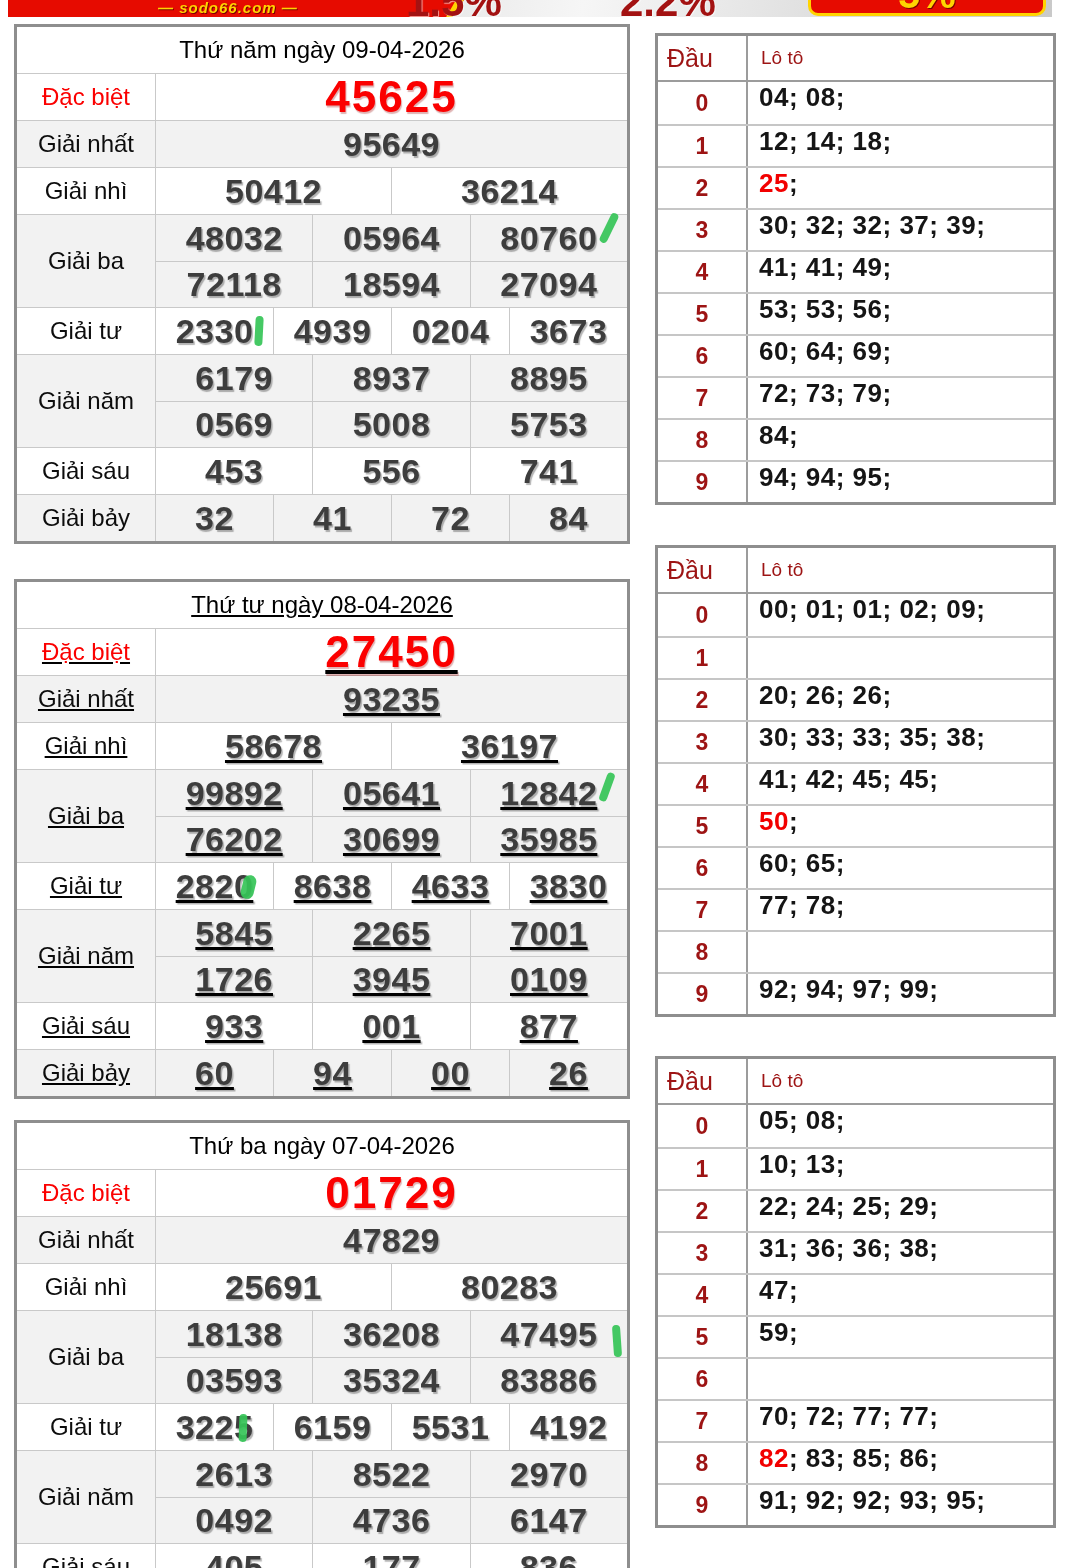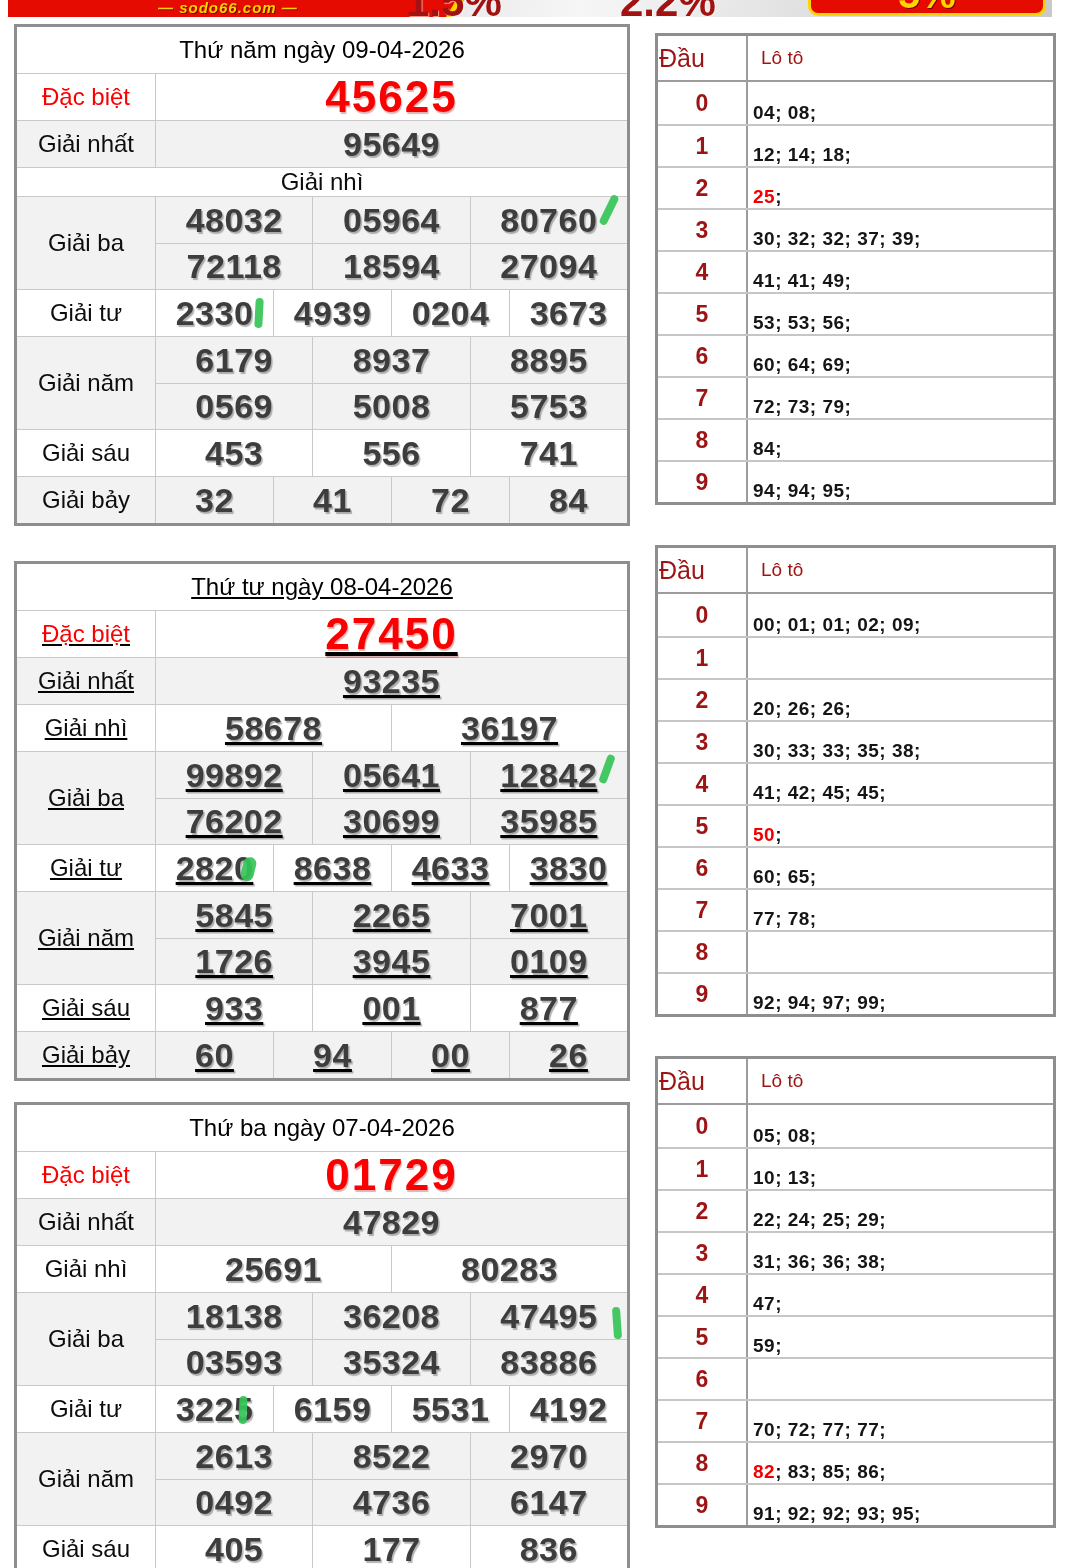--- a/index.html
+++ b/index.html
@@ -46,28 +46,28 @@
            font-weight:bold;font-size:34px;color:var(--number-dark);
            text-shadow:1.5px 1.5px 1px rgba(40,40,40,0.35);letter-spacing:0.5px;}
   .lt-cell + .lt-cell{border-left:1px solid var(--border-inner);}
   .row-special .lt-label{color:var(--special-red);}
   .sp-num{font-size:44px;color:var(--special-red);text-shadow:1px 2px 1px rgba(150,0,0,0.3);letter-spacing:2px;}
 
   
   .rtable{width:401px;border:3px solid var(--border-outer);background:#fff;}
   .rtable.t2{margin-top:40px;} .rtable.t3{margin-top:39px;}
   .r-head{display:flex;height:46px;border-bottom:2px solid #9c9c9c;}
-  .r-dau-h{width:90px;display:flex;align-items:center;padding-left:1px;font-size:25px;color:var(--maroon);
+  .r-dau-h{width:90px;display:flex;align-items:center;padding-left:9px;font-size:25px;color:var(--maroon);
            border-right:2px solid #9c9c9c;}
   .r-loto-h{flex:1;display:flex;align-items:center;padding-left:13px;font-size:19px;color:var(--maroon);}
   .r-row{display:flex;height:42px;}
   .r-row + .r-row{border-top:2px solid #c6c6c6;}
   .r-dau{width:90px;display:flex;align-items:center;justify-content:center;font-size:23px;font-weight:bold;
          color:var(--maroon);border-right:2px solid #9c9c9c;}
-  .r-vals{flex:1;display:flex;align-items:flex-end;padding-left:5px;font-size:19px;font-weight:bold;
+  .r-vals{flex:1;display:flex;align-items:flex-start;padding-left:11px;font-size:26px;font-weight:bold;
           color:#151515;letter-spacing:0.5px;white-space:pre;}
   .red-val{color:var(--highlight-red);}
 
   
   .pen{position:absolute;width:8px;border-radius:6px;background:var(--pen-green);opacity:0.92;}
   .pen-a{height:32px;right:14px;top:-3px;transform:rotate(26deg);}
   .pen-b{height:30px;right:10px;top:8px;transform:rotate(3deg);}
   .pen-c{height:30px;right:16px;top:2px;transform:rotate(20deg);}
   .pen-d{height:24px;width:13px;right:18px;top:12px;transform:rotate(14deg);border-radius:8px;}
   .pen-e{height:32px;right:6px;top:14px;transform:rotate(-4deg);}
@@ -103,20 +103,26 @@
     <div class="lt-row row-gray">
       <div class="lt-label">Giải nhất</div>
       <div class="lt-body">
           <div class="lt-inner">
         <div class="lt-cell">95649</div>
       </div>
         </div>
     </div>
     <div class="lt-row">
       <div class="lt-label">Giải nhì</div>
+      <div class="lt-body">
+          <div class="lt-inner">
+        <div class="lt-cell">50412</div>
+        <div class="lt-cell">36214</div>
+      </div>
+        </div>
     </div>
     <div class="lt-row row-gray">
       <div class="lt-label">Giải ba</div>
       <div class="lt-body">
         <div class="lt-inner">
           <div class="lt-cell">48032</div>
           <div class="lt-cell">05964</div>
           <div class="lt-cell">
               <span>80760</span>
               <i class="pen pen-a"></i>

